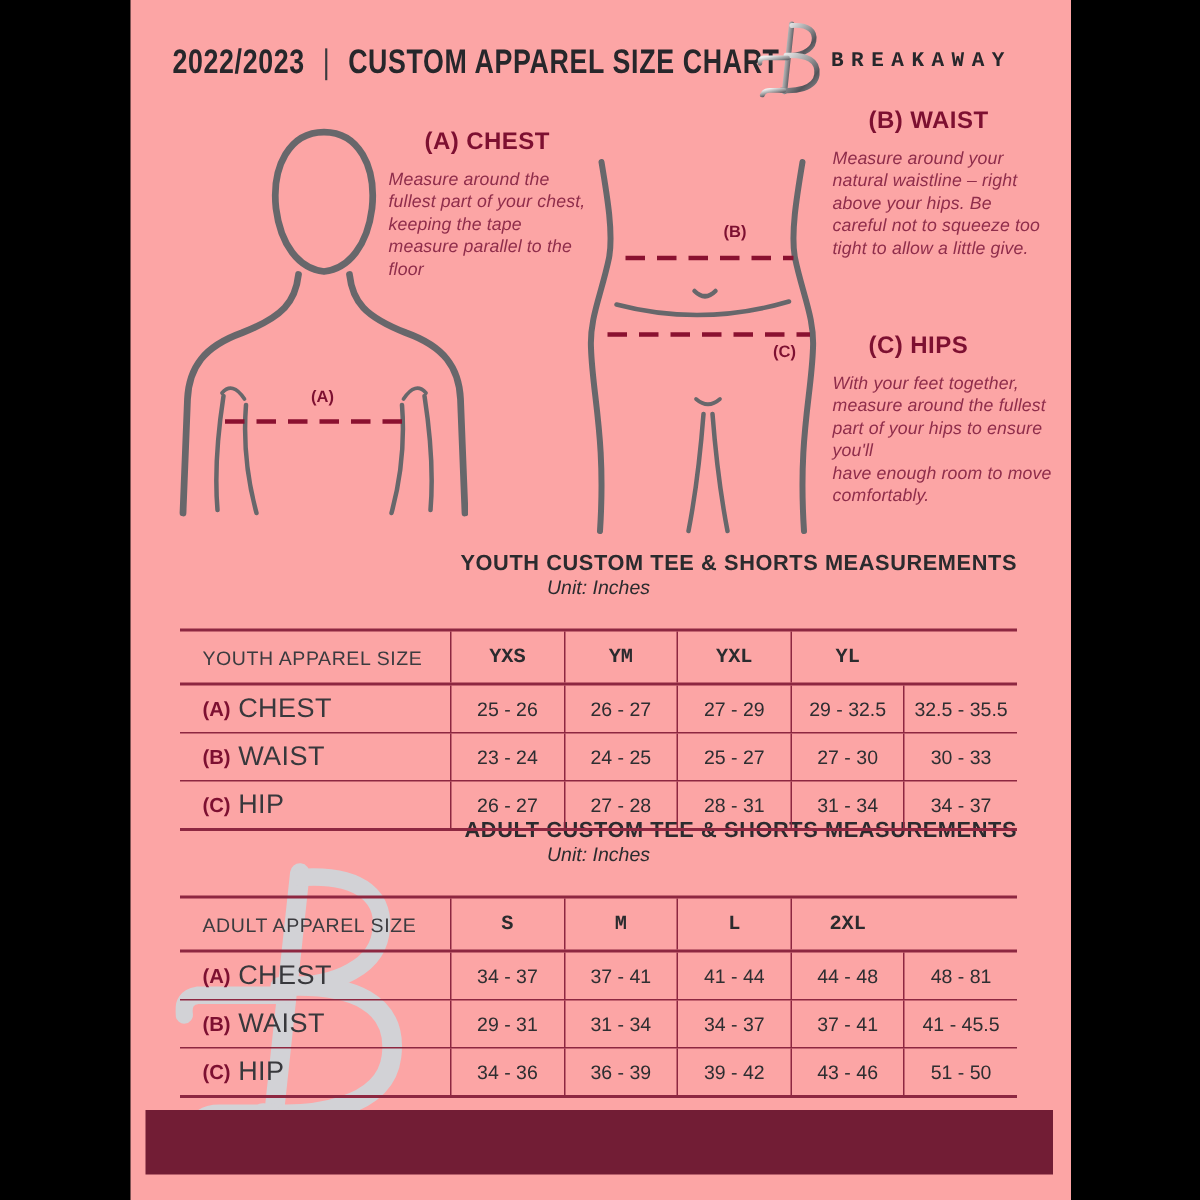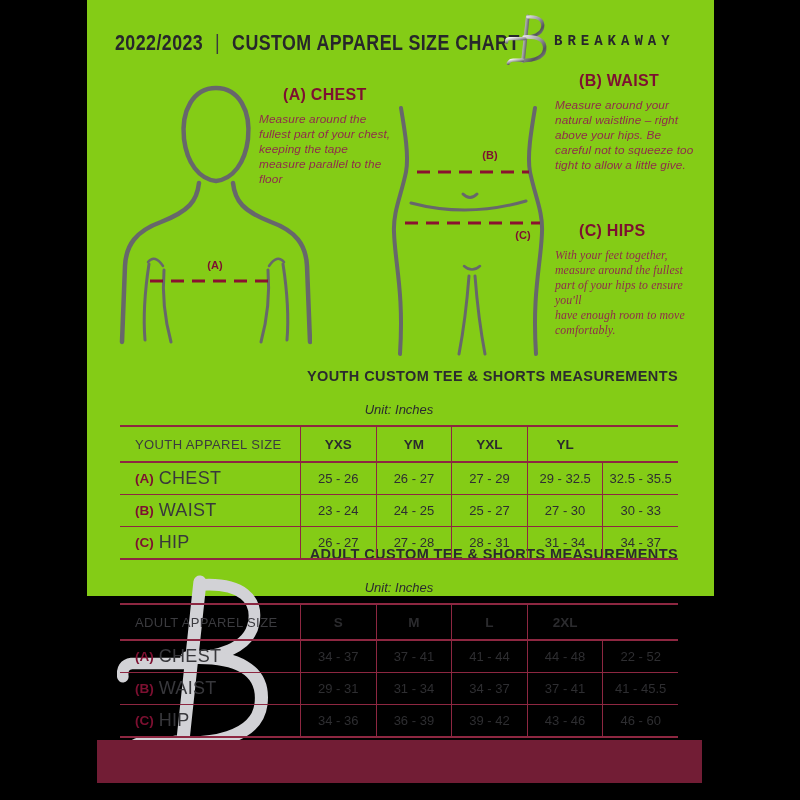--- a/index.html
+++ b/index.html
@@ -1,22 +1,22 @@
 <!DOCTYPE html>
 <html><head>
 <meta charset="utf-8">
 <style>
   html,body{margin:0;padding:0;}
   body{
     width:800px;height:800px;background:#000;position:relative;overflow:hidden;
     font-family:"Liberation Sans", sans-serif;
   }
   .paper{
-    position:absolute;left:87px;top:0;width:627px;height:596px;
-    background:#84cc16;
+    position:absolute;left:87px;top:0;width:627px;height:800px;
+    background:#fca5a5;
   }
   
   .hdr-title{
     position:absolute;left:28px;top:27px;height:30px;line-height:30px;
     font-size:21px;font-weight:700;color:#27272b;white-space:nowrap;
     transform:scale(0.85,1.08);transform-origin:left center;letter-spacing:.5px;
   }
   .hdr-title .pipe{font-weight:400;margin:0 14px;color:#3a3a3e;}
   .logo-svg{position:absolute;left:418px;top:13px;width:44px;height:52px;}
   .brand{
@@ -28,39 +28,39 @@
   .marker{
     position:absolute;width:44px;text-align:center;font-size:11px;font-weight:700;
     color:#7d1031;
   }
   .guide-block{position:absolute;color:#7d1031;}
   .guide-h{font-size:16px;font-weight:700;letter-spacing:.3px;color:#7d1031;margin-left:24px;}
   .guide-d{
     margin-top:8px;font-size:11.8px;font-style:italic;color:#8f2d4b;
     line-height:1.27;letter-spacing:.1px;
   }
-  .preline{white-space:pre-line;font-family:Liberation Serif, serif;}
+  .preline{white-space:pre-line;}
   
   .tblock{position:absolute;left:33px;width:558px;}
   .t-title{
     text-align:right;font-size:14.5px;font-weight:700;color:#2b2b2e;
     letter-spacing:.4px;
   }
-  .t-unit{text-align:center;font-size:13px;font-style:italic;color:#2b2b2e;margin-top:18px;}
-  .tbl{margin-top:8px;border-top:2px solid #8d2741;border-bottom:2px solid #8d2741;position:relative;z-index:1;}
+  .t-unit{text-align:center;font-size:13px;font-style:italic;color:#2b2b2e;margin-top:0;}
+  .tbl{margin-top:20px;border-top:2px solid #8d2741;border-bottom:2px solid #8d2741;position:relative;z-index:1;}
   .trow{display:grid;grid-template-columns:180px repeat(5,1fr);border-bottom:1.5px solid #8d2741;}
   .trow.head{border-bottom:2px solid #8d2741;}
   .trow:last-child{border-bottom:none;}
   .td{
     height:31px;display:flex;align-items:center;justify-content:center;
     border-left:1.5px solid #8d2741;font-size:13px;color:#2e2e31;
   }
   .trow.head .td{height:34px;}
   .td.lab{border-left:none;justify-content:flex-start;padding-left:15px;}
-  .td.size{font-weight:700;font-size:13.5px;color:#2b2b2e;}
+  .td.size{font-weight:700;font-size:13.5px;color:#2b2b2e;font-family:Liberation Mono, monospace;}
   .td .pref{font-weight:700;color:#7d1031;margin-right:5px;font-size:13.5px;}
   .td .rowlab{color:#38383c;font-size:18px;letter-spacing:.3px;}
   .sizehead{color:#3b3b3f;font-size:13px;letter-spacing:.4px;}
   
   .watermark{position:absolute;left:30px;top:570px;width:160px;height:190px;z-index:0;}
   .footer-bar{
     position:absolute;left:10px;top:740px;width:605px;height:43px;
     background:#721d35;z-index:2;
   }
 </style>
@@ -211,21 +211,21 @@
       </div>
       <div class="trow">
         <div class="td lab">
           <span class="pref">(A)</span>
           <span class="rowlab">CHEST</span>
         </div>
         <div class="td">34 - 37</div>
         <div class="td">37 - 41</div>
         <div class="td">41 - 44</div>
         <div class="td">44 - 48</div>
-        <div class="td">22 - 52</div>
+        <div class="td">48 - 81</div>
       </div>
       <div class="trow">
         <div class="td lab">
           <span class="pref">(B)</span>
           <span class="rowlab">WAIST</span>
         </div>
         <div class="td">29 - 31</div>
         <div class="td">31 - 34</div>
         <div class="td">34 - 37</div>
         <div class="td">37 - 41</div>
@@ -233,20 +233,20 @@
       </div>
       <div class="trow">
         <div class="td lab">
           <span class="pref">(C)</span>
           <span class="rowlab">HIP</span>
         </div>
         <div class="td">34 - 36</div>
         <div class="td">36 - 39</div>
         <div class="td">39 - 42</div>
         <div class="td">43 - 46</div>
-        <div class="td">46 - 60</div>
+        <div class="td">51 - 50</div>
       </div>
     </div>
   </div>
 
   <div class="footer-bar"></div>
 
 </div>
 
 </body></html>

